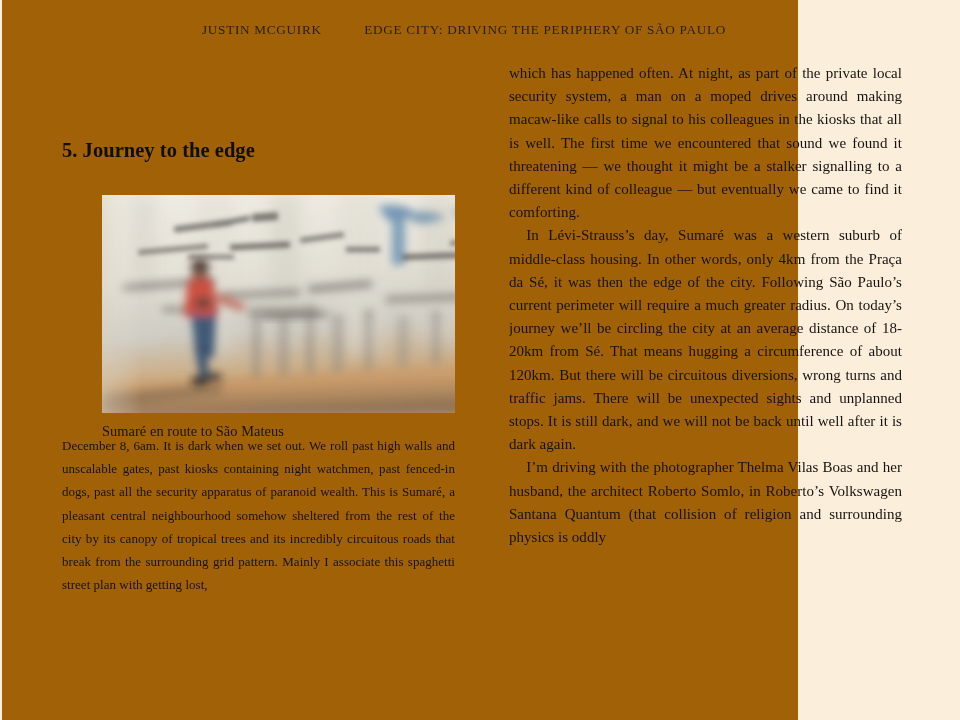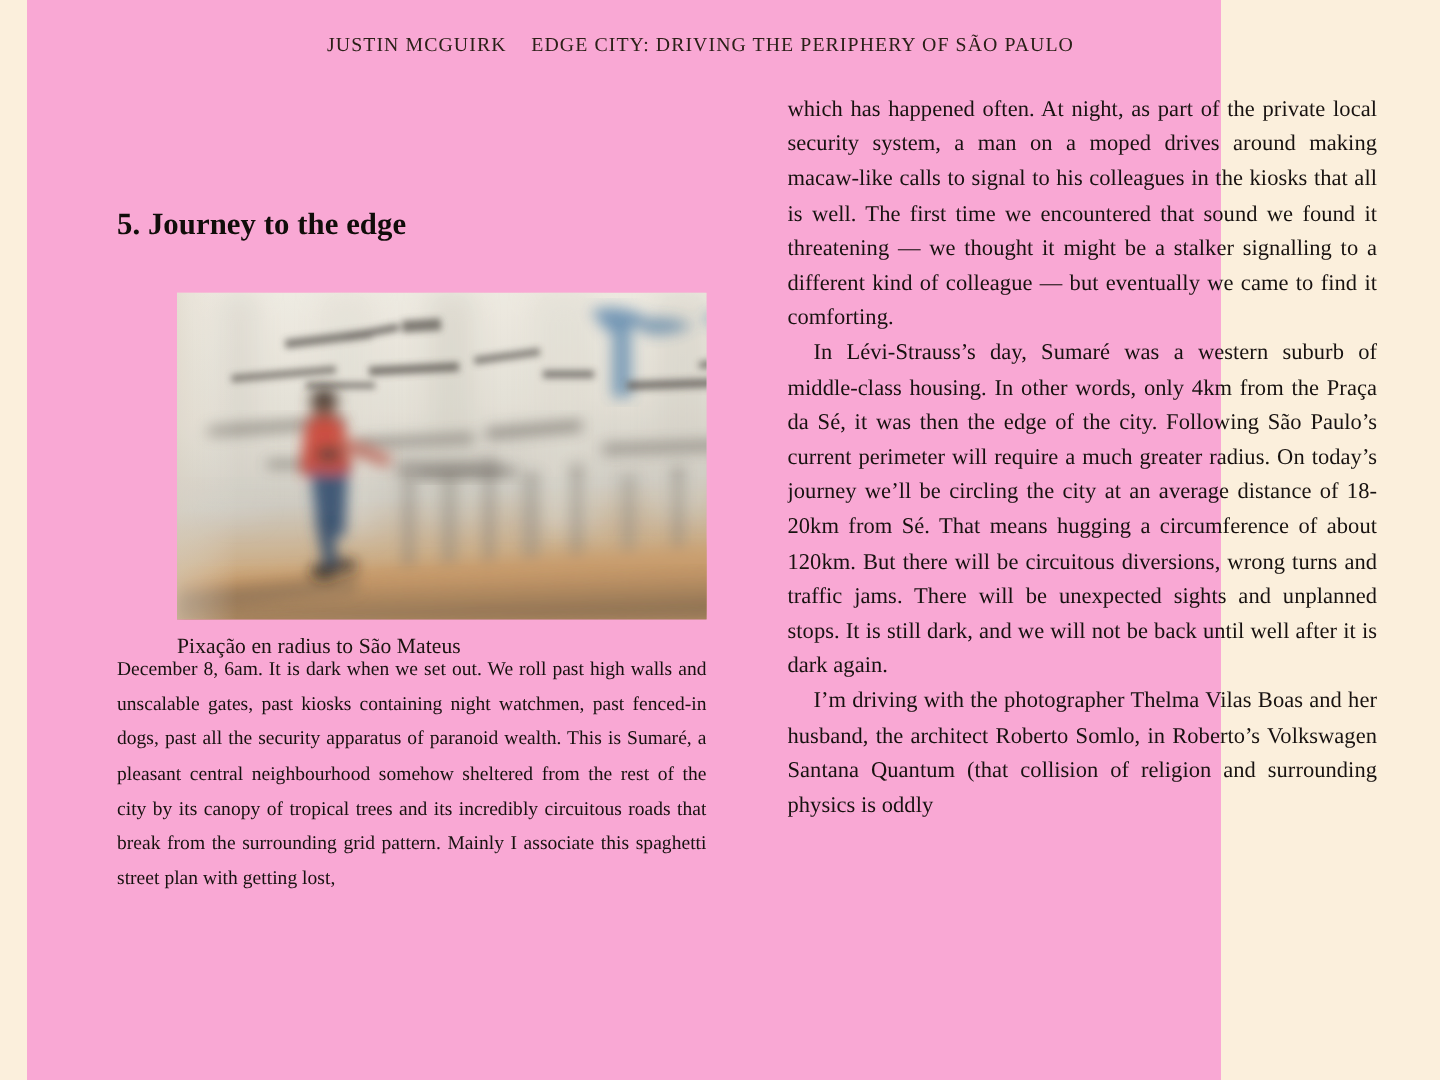--- a/index.html
+++ b/index.html
@@ -11,24 +11,24 @@
     height: 720px;
     background: #fbefdc;
     font-family: "Liberation Serif", "DejaVu Serif", serif;
     color: #191310;
     overflow: hidden;
     position: relative;
   }
 
   .page {
     position: absolute;
-    left: 18px; top: 0;
+    left: 2px; top: 0;
     width: 796px;
     height: 720px;
-    background: #f9a8d4;
+    background: #a16207;
   }
 
   
   .running-head {
     position: absolute;
     top: 22px;
     left: 60px;
     right: 60px;
     height: 20px;
     display: flex;
@@ -38,21 +38,21 @@
   .running-head span {
     font-family: "Liberation Serif", "DejaVu Serif", serif;
     font-size: 13.2px;
     letter-spacing: 0.055em;
     color: #2b2018;
     font-variant: small-caps;
     text-transform: uppercase;
     white-space: nowrap;
   }
   .rh-left  { margin-left: 140px; }
-  .rh-right { margin-right: 38px; }
+  .rh-right { margin-right: 12px; }
 
   
   .columns {
     position: absolute;
     top: 62px;
     left: 60px;
     width: 840px;
     height: 600px;
   }
   .col {
@@ -270,21 +270,21 @@
             <path d="M92 150 l6 32 l9 -2 l-4 -32 z" fill="#2b4260"></path>
 
             <ellipse cx="98" cy="186" rx="9" ry="5" fill="#241c18"></ellipse>
             <ellipse cx="112" cy="182" rx="8" ry="4" fill="#2a211b"></ellipse>
           </g>
 
           <rect x="0" y="0" width="40" height="218" fill="url(#leftedge)" opacity="0.5"></rect>
 
           <rect x="0" y="0" width="392" height="218" fill="#efe9dd" opacity="0.1"></rect>
         </svg>
-        <figcaption class="figure-caption">Pixação en radius to São Mateus</figcaption>
+        <figcaption class="figure-caption">Sumaré en route to São Mateus</figcaption>
       </figure>
 
       <p class="body-text">December 8, 6am. It is dark when we set out. We roll past high walls and unscalable gates, past kiosks containing night watchmen, past fenced-in dogs, past all the security apparatus of paranoid wealth. This is Sumaré, a pleasant central neighbourhood somehow sheltered from the rest of the city by its canopy of tropical trees and its incredibly circuitous roads that break from the surrounding grid pattern. Mainly I associate this spaghetti street plan with getting lost,</p>
     </div>
 
     <div class="col col-right">
       <div class="flow">
         <p>which has happened often. At night, as part of the private local security system, a man on a moped drives around making macaw-like calls to signal to his colleagues in the kiosks that all is well. The first time we encountered that sound we found it threatening — we thought it might be a stalker signalling to a different kind of colleague — but eventually we came to find it comforting.</p>
         <p class="indent">In Lévi-Strauss’s day, Sumaré was a western suburb of middle-class housing. In other words, only 4km from the Praça da Sé, it was then the edge of the city. Following São Paulo’s current perimeter will require a much greater radius. On today’s journey we’ll be circling the city at an average distance of 18-20km from Sé. That means hugging a circumference of about 120km. But there will be circuitous diversions, wrong turns and traffic jams. There will be unexpected sights and unplanned stops. It is still dark, and we will not be back until well after it is dark again.</p>
         <p class="indent">I’m driving with the photographer Thelma Vilas Boas and her husband, the architect Roberto Somlo, in Roberto’s Volkswagen Santana Quantum (that collision of religion and surrounding physics is oddly</p>

